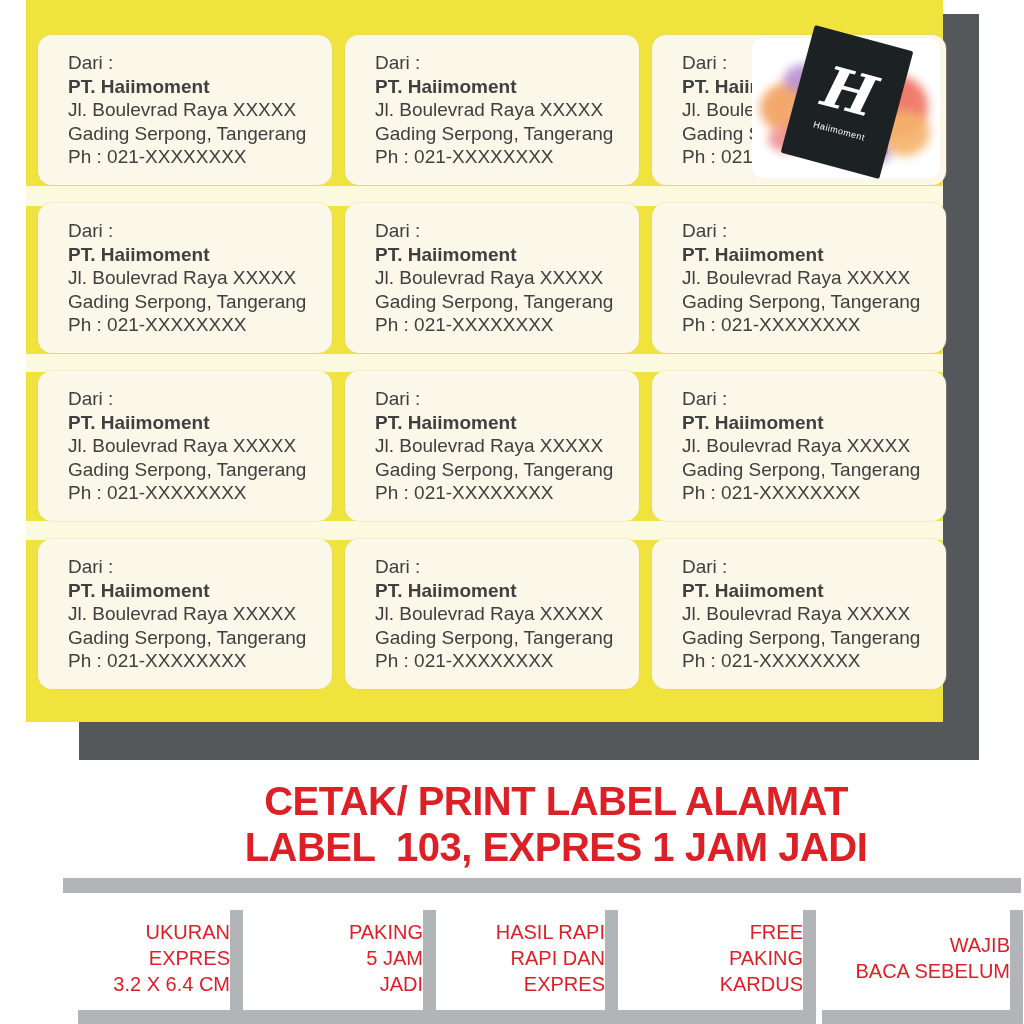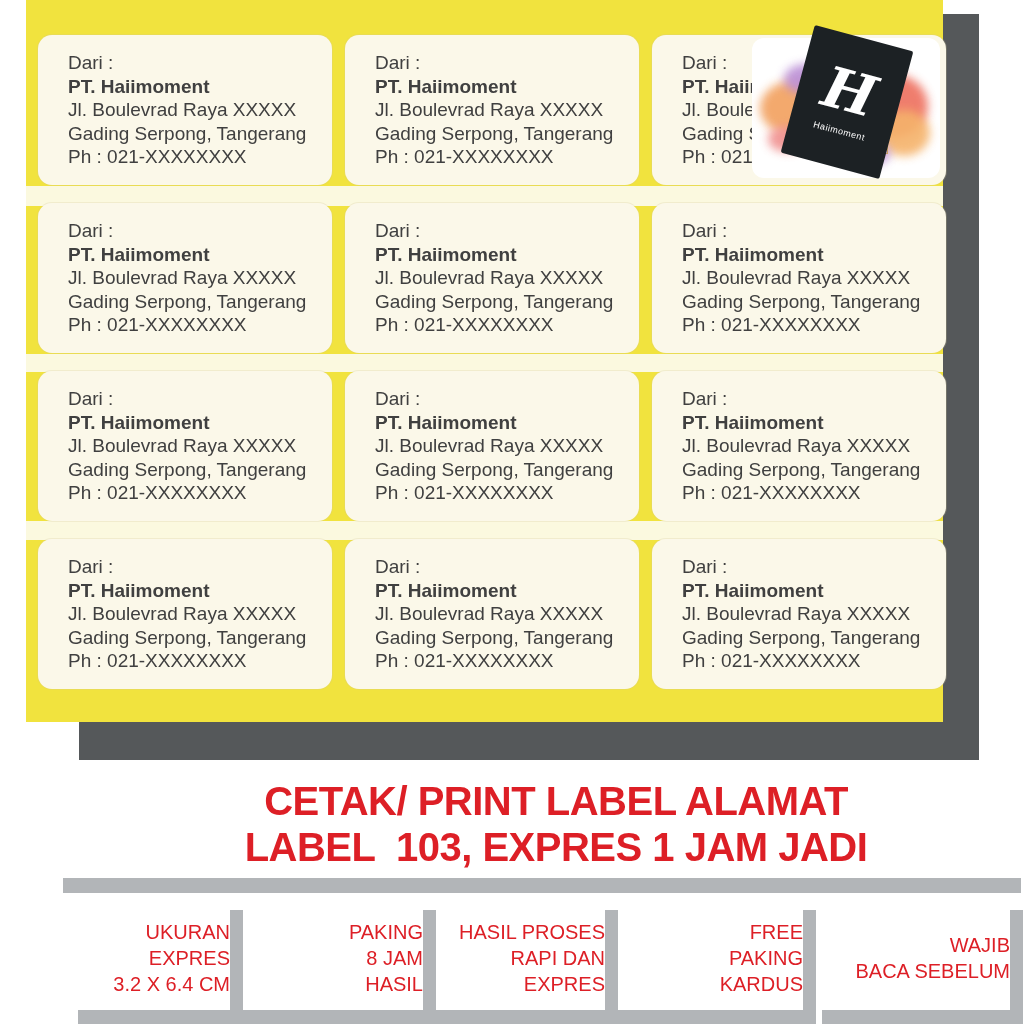--- a/index.html
+++ b/index.html
@@ -206,25 +206,25 @@
   <div class="headline-shadow-bottom"></div>
 
   <div id="badgeRow">
       <div class="badge badge-0">
         <div class="badge-line">UKURAN</div>
         <div class="badge-line">EXPRES</div>
         <div class="badge-line">3.2 X 6.4 CM</div>
       </div>
       <div class="badge badge-1">
         <div class="badge-line">PAKING</div>
-        <div class="badge-line">8 JAM</div>
-        <div class="badge-line">HASIL</div>
+        <div class="badge-line">5 JAM</div>
+        <div class="badge-line">JADI</div>
       </div>
       <div class="badge badge-2">
-        <div class="badge-line">HASIL PROSES</div>
+        <div class="badge-line">HASIL RAPI</div>
         <div class="badge-line">RAPI DAN</div>
         <div class="badge-line">EXPRES</div>
       </div>
       <div class="badge badge-3">
         <div class="badge-line">FREE</div>
         <div class="badge-line">PAKING</div>
         <div class="badge-line">KARDUS</div>
       </div>
       <div class="badge badge-4">
         <div class="badge-line">WAJIB</div>

